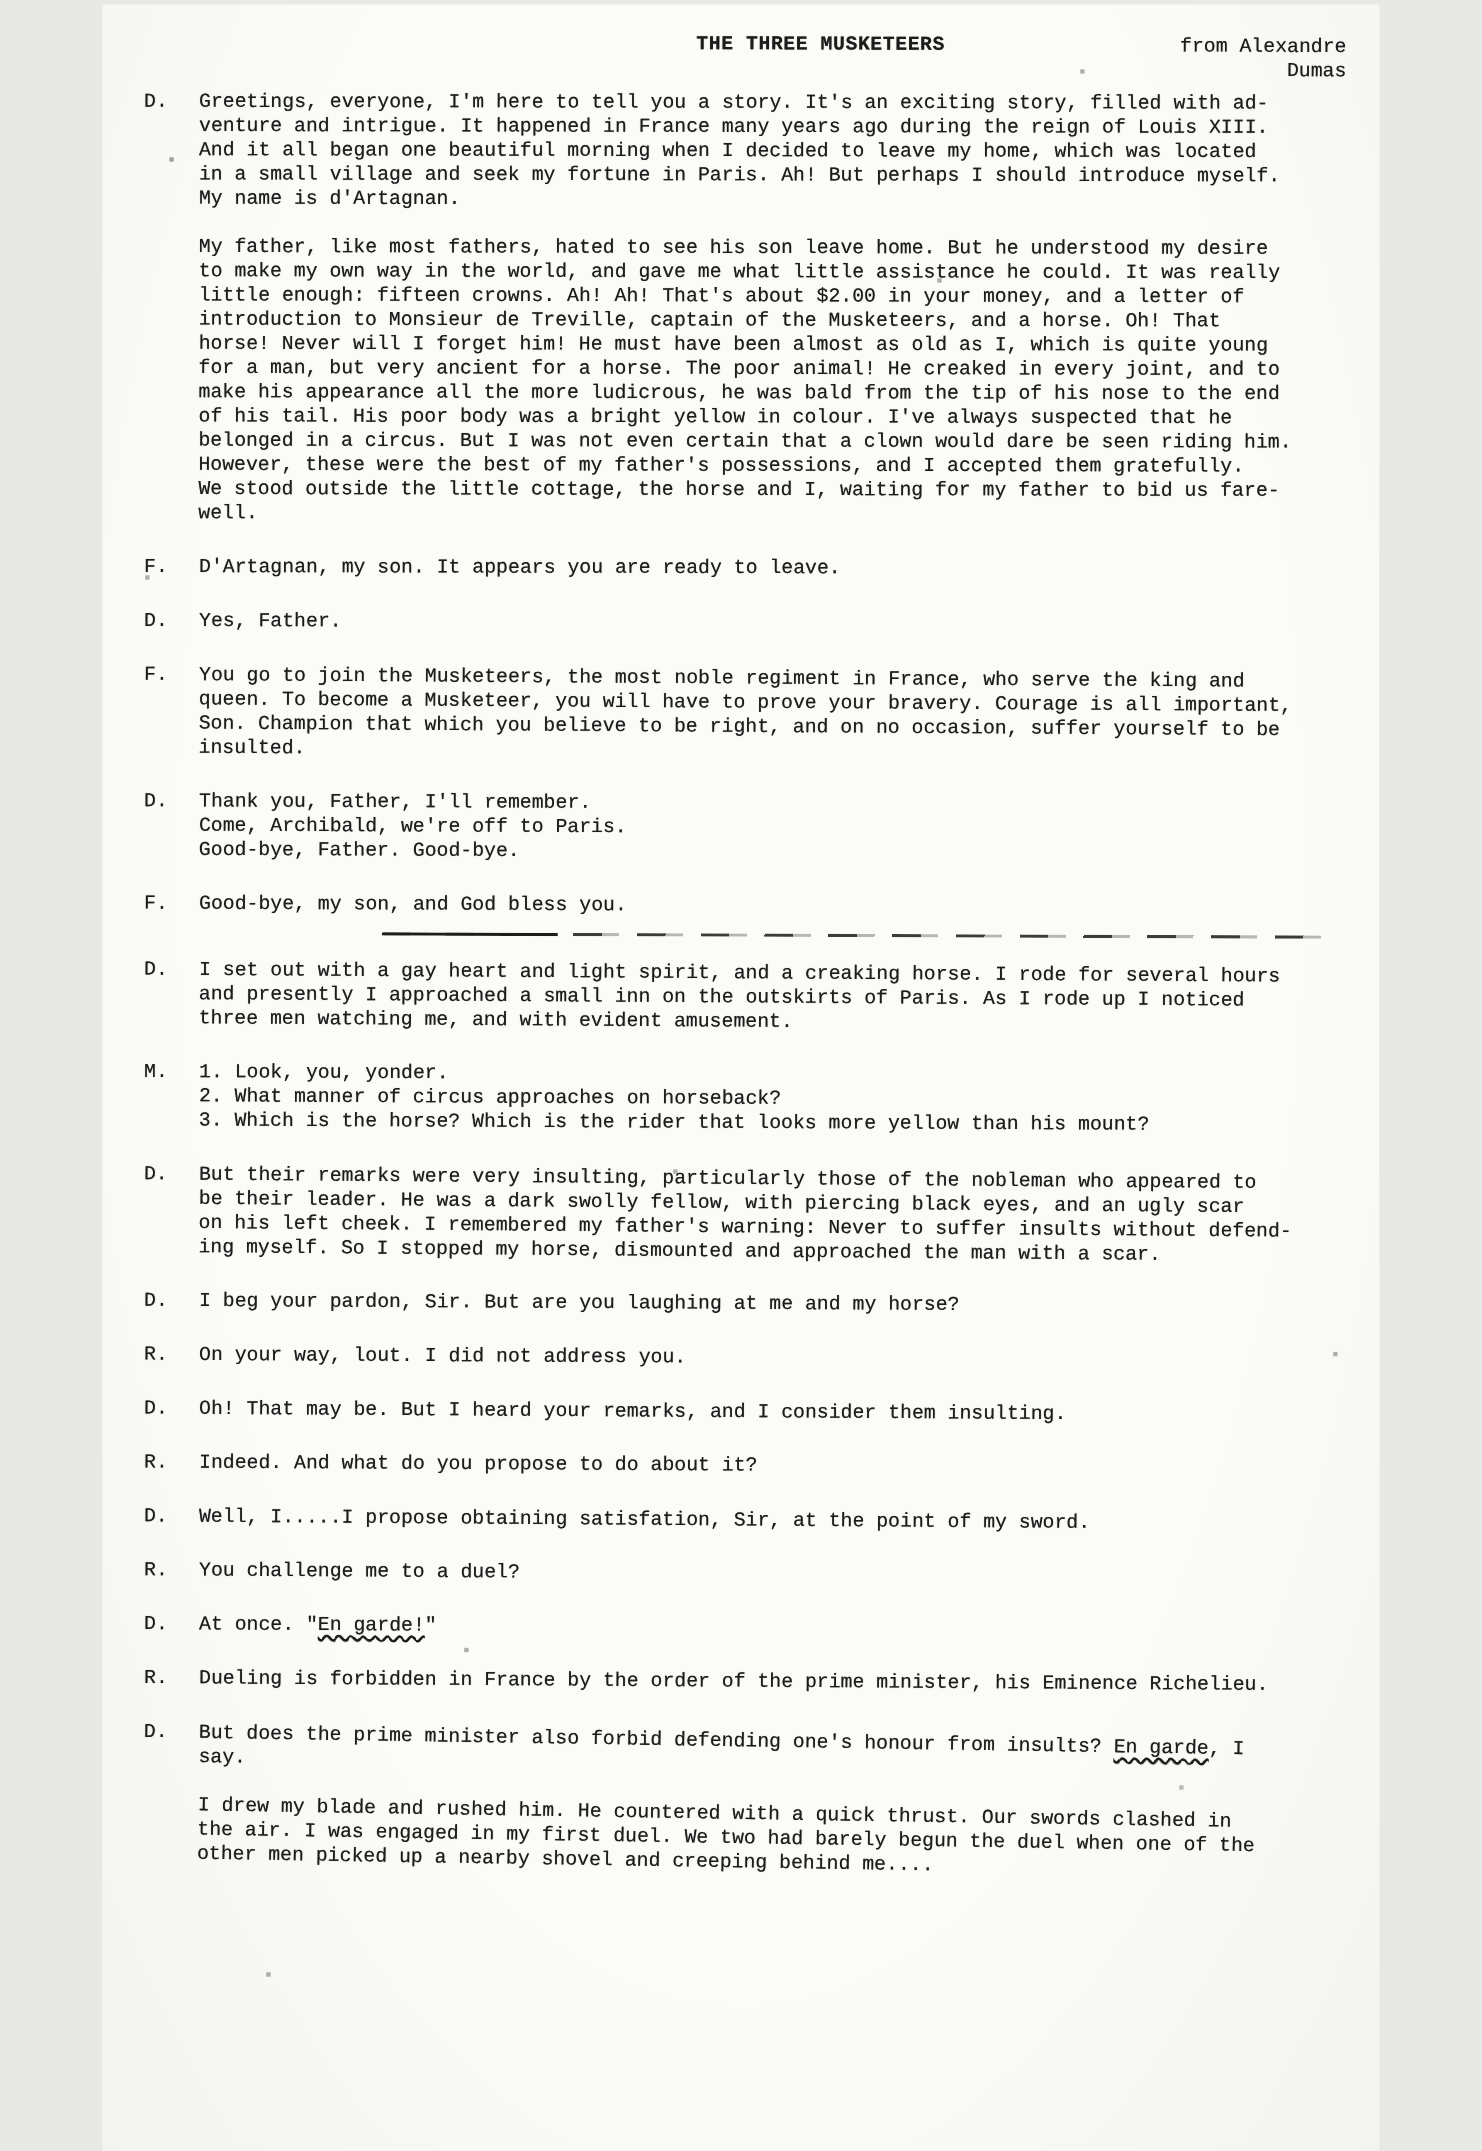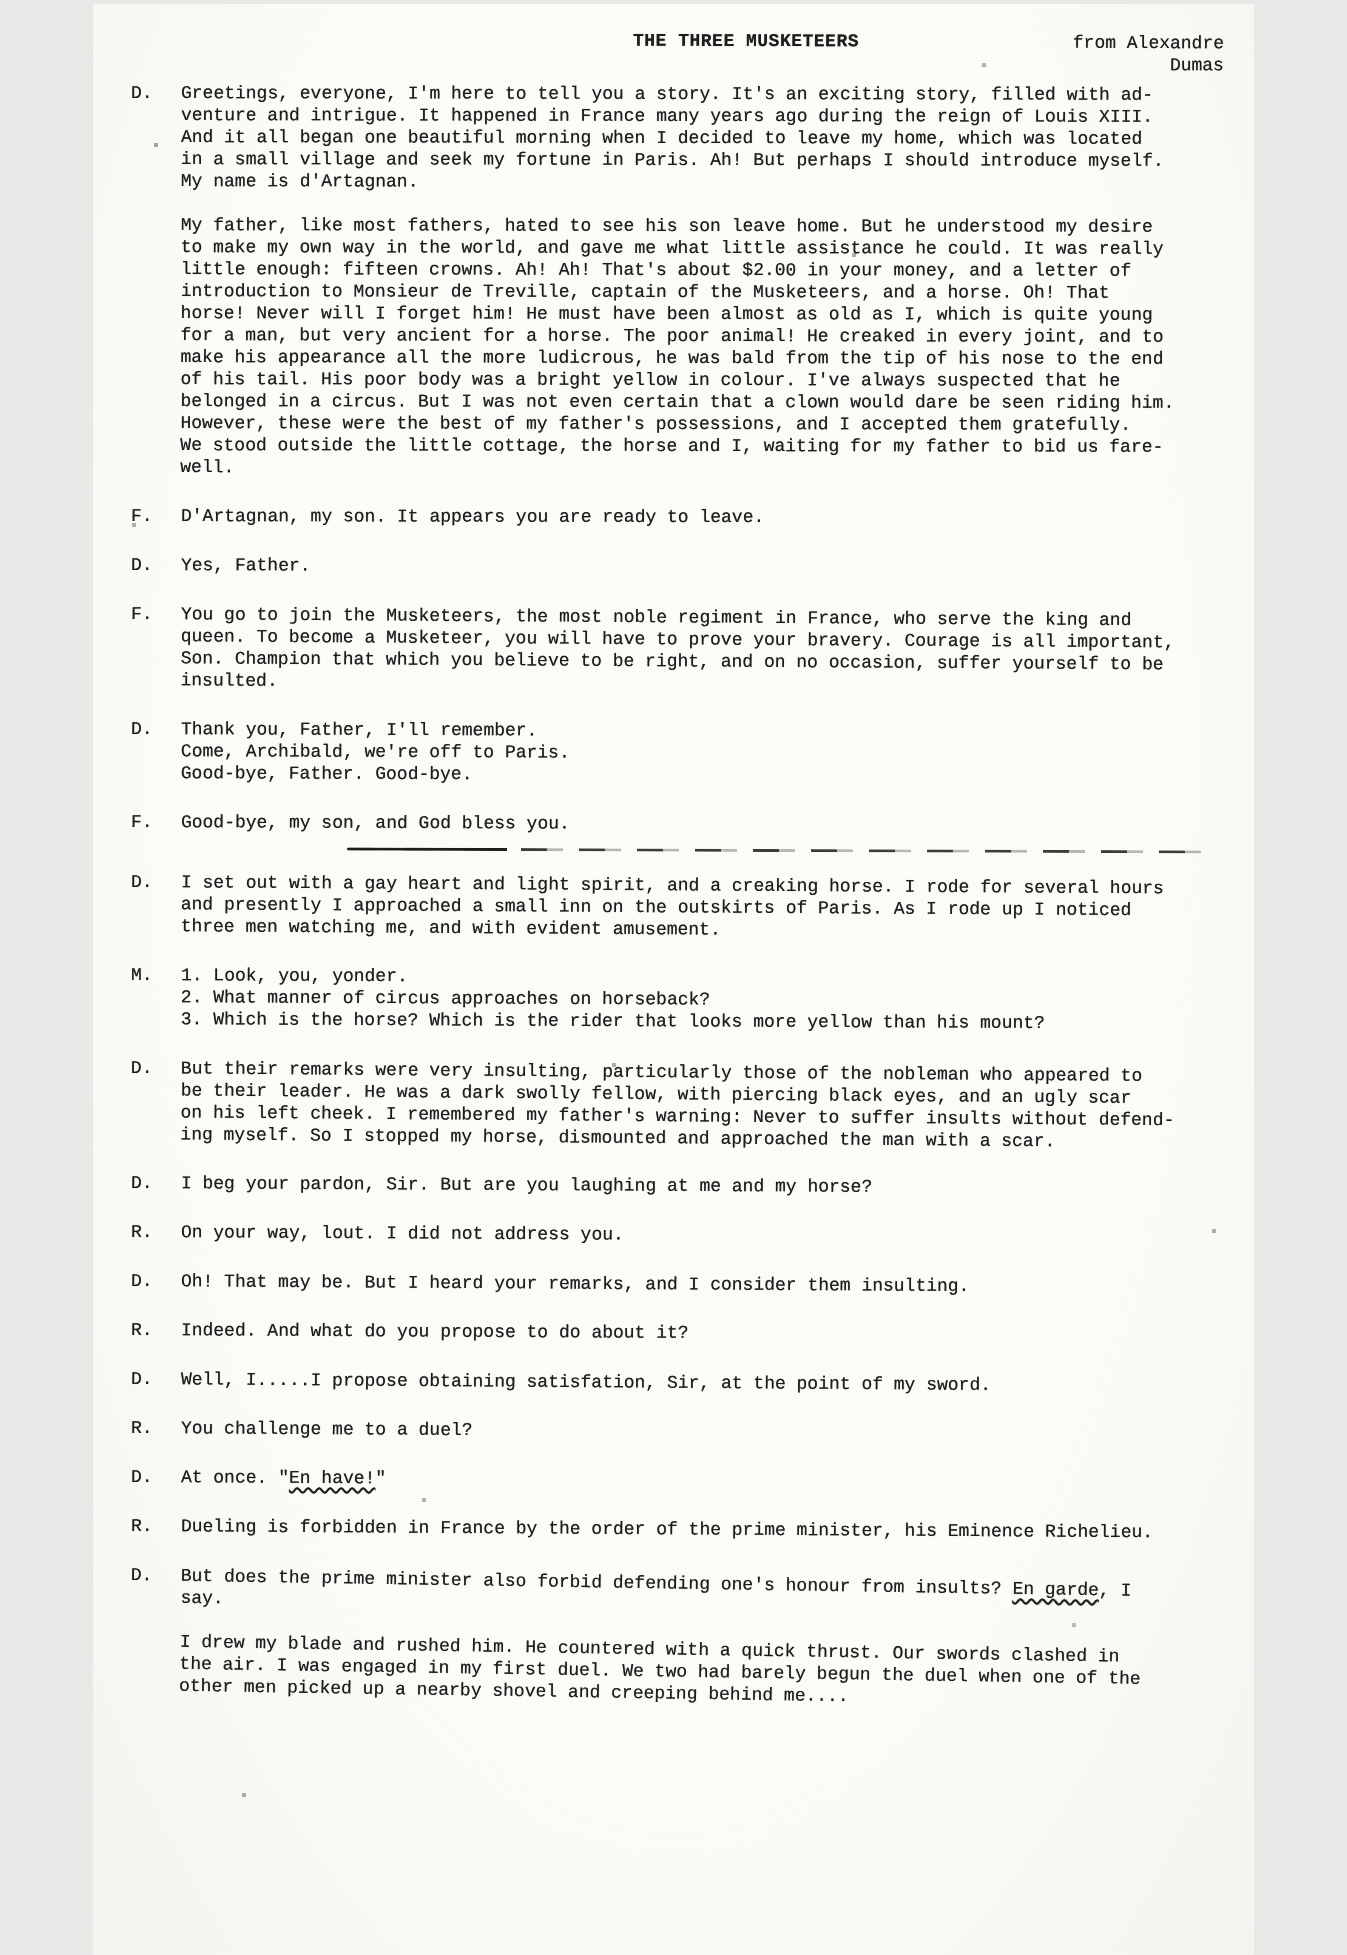--- a/index.html
+++ b/index.html
@@ -289,21 +289,21 @@
           <div class="paragraph">
             <div class="line">You challenge me to a duel?</div>
           </div>
         </div>
   </section>
 
   <section class="entry">
     <div class="speaker">D.</div>
     <div class="speech">
           <div class="paragraph">
-            <div class="line"><span>At once. "</span><span class="u">En have!</span><span>"</span></div>
+            <div class="line"><span>At once. "</span><span class="u">En garde!</span><span>"</span></div>
           </div>
         </div>
   </section>
 
   <section class="entry">
     <div class="speaker">R.</div>
     <div class="speech">
           <div class="paragraph">
             <div class="line">Dueling is forbidden in France by the order of the prime minister, his Eminence Richelieu.</div>
           </div>

